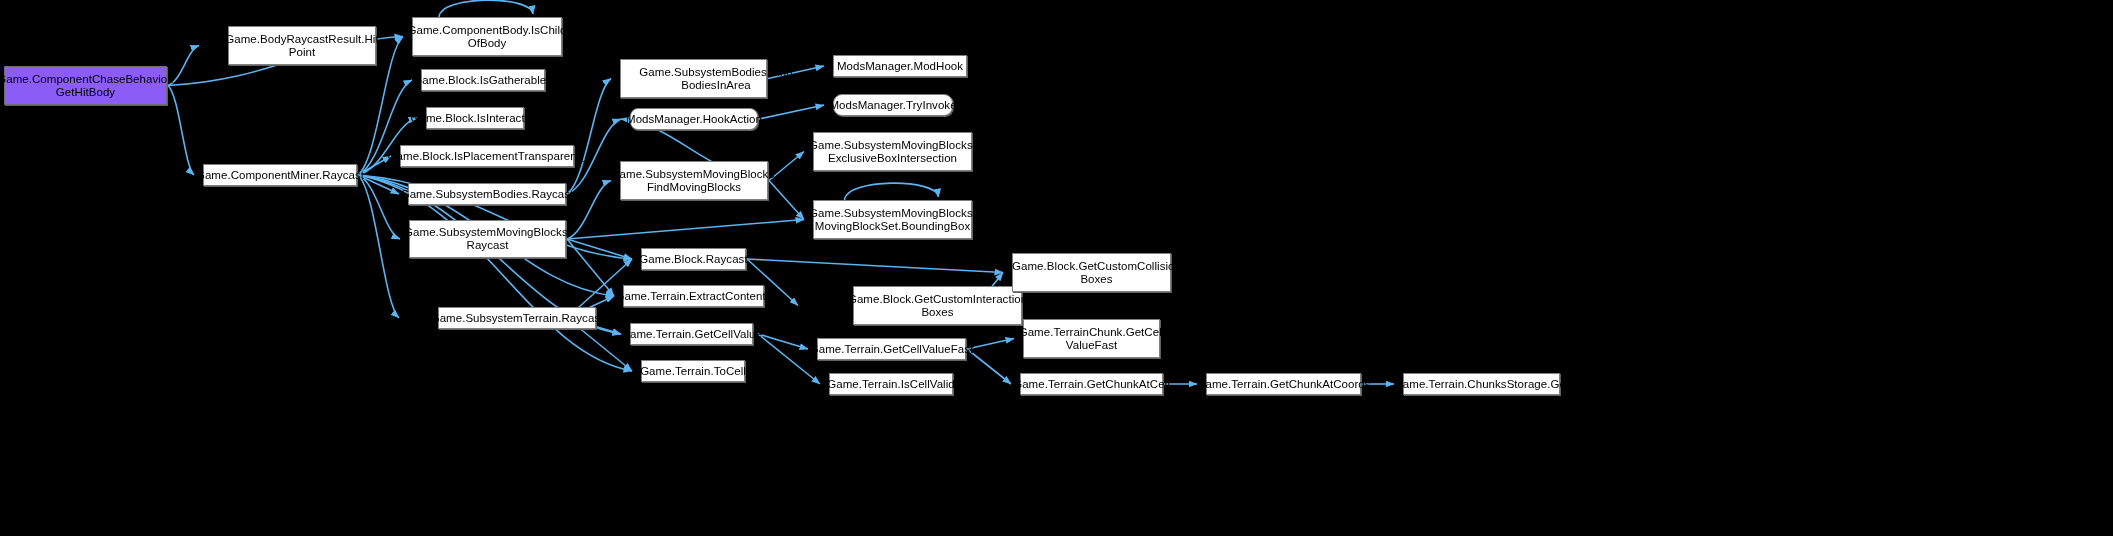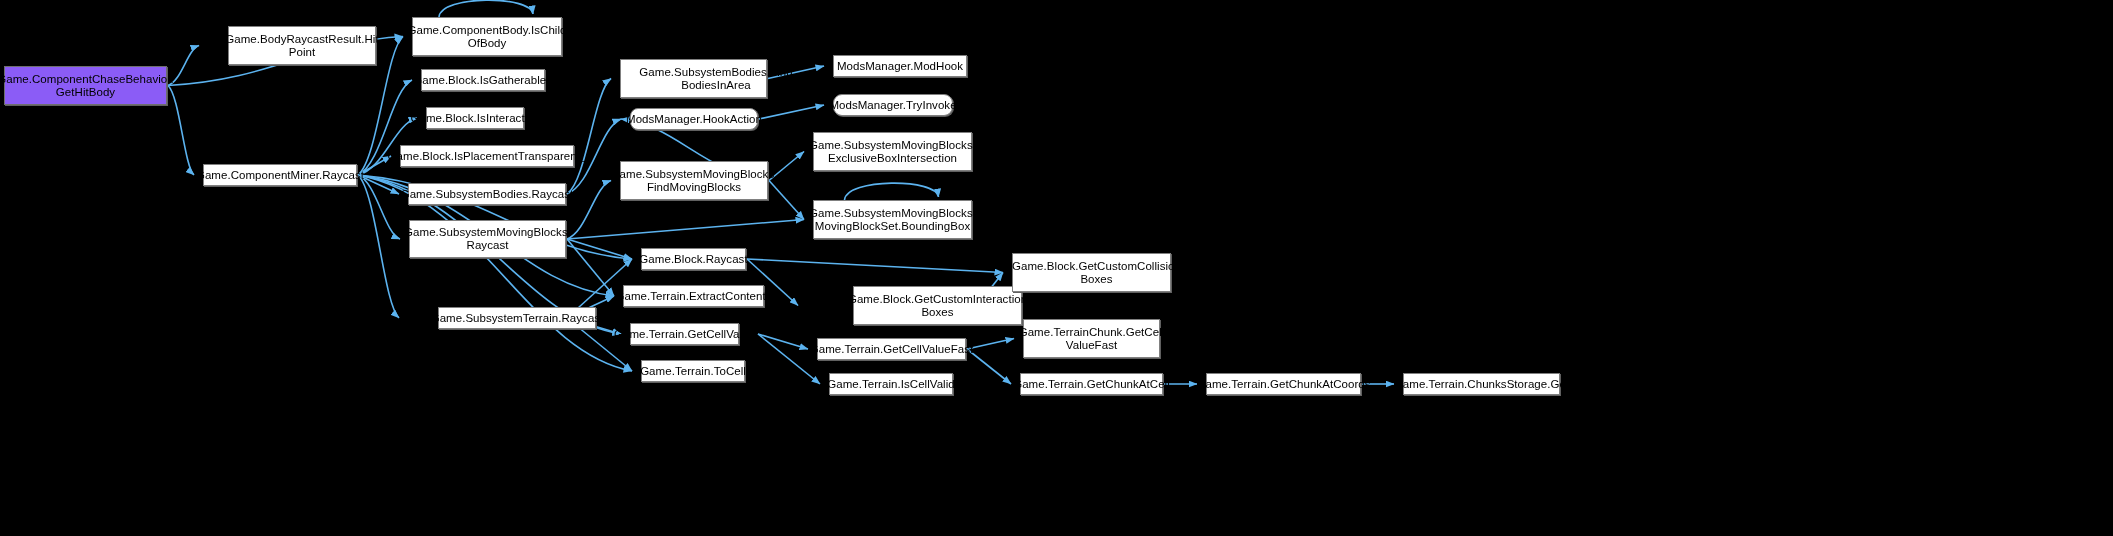--- a/index.html
+++ b/index.html
@@ -114,21 +114,21 @@
       <div class="gnode" style="left: 409px; top: 220px; width: 157px; height: 38px;">Game.SubsystemMovingBlocks.
 Raycast</div>
       <div class="gnode" style="left: 408px; top: 307px; width: 158px; height: 22px; margin-left: 30px;">Game.SubsystemTerrain.Raycast</div>
       <div class="gnode" style="left: 620px; top: 59px; width: 147px; height: 39px; padding-left: 48px;">Game.SubsystemBodies.Find
 BodiesInArea</div>
       <div class="gnode" style="left: 630px; top: 108px; width: 128px; height: 22px; border-radius: 8px;">ModsManager.HookAction</div>
       <div class="gnode" style="left: 620px; top: 161px; width: 148px; height: 39px;">Game.SubsystemMovingBlocks.
 FindMovingBlocks</div>
       <div class="gnode" style="left: 641px; top: 248px; width: 105px; height: 22px;">Game.Block.Raycast</div>
       <div class="gnode" style="left: 623px; top: 285px; width: 141px; height: 22px;">Game.Terrain.ExtractContents</div>
-      <div class="gnode" style="left: 630px; top: 323px; width: 109px; height: 22px;">Game.Terrain.GetCellValue</div>
+      <div class="gnode" style="left: 630px; top: 323px; width: 123px; height: 22px;">Game.Terrain.GetCellValue</div>
       <div class="gnode" style="left: 641px; top: 360px; width: 104px; height: 22px;">Game.Terrain.ToCell</div>
       <div class="gnode" style="left: 833px; top: 55px; width: 134px; height: 22px;">ModsManager.ModHook</div>
       <div class="gnode" style="left: 833px; top: 94px; width: 120px; height: 22px; border-radius: 9px;">ModsManager.TryInvoke</div>
       <div class="gnode" style="left: 813px; top: 132px; width: 159px; height: 39px;">Game.SubsystemMovingBlocks.
 ExclusiveBoxIntersection</div>
       <div class="gnode" style="left: 813px; top: 200px; width: 159px; height: 39px;">Game.SubsystemMovingBlocks.
 MovingBlockSet.BoundingBox</div>
       <div class="gnode" style="left: 807px; top: 286px; width: 169px; height: 39px; margin-left: 46px;">Game.Block.GetCustomInteraction
 Boxes</div>
       <div class="gnode" style="left: 817px; top: 338px; width: 149px; height: 22px;">Game.Terrain.GetCellValueFast</div>

